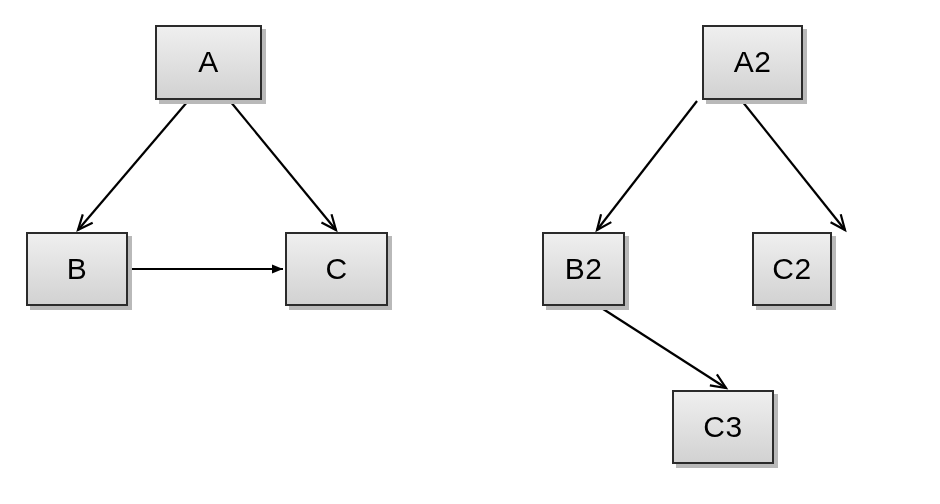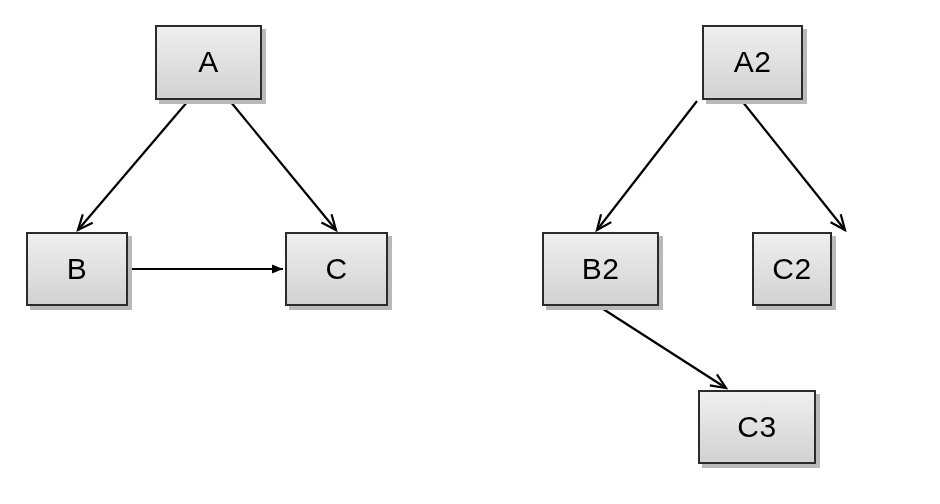--- a/index.html
+++ b/index.html
@@ -91,24 +91,24 @@
           <span class="node-label">B</span>
         </div>
         <div class="node" style="left: 285px; top: 232px; width: 103px; height: 74px; background: linear-gradient(rgb(239, 239, 239) 0%, rgb(210, 210, 210) 100%); border-color: rgb(43, 43, 43); box-shadow: rgb(185, 185, 185) 4px 4px 0px 0px; color: rgb(0, 0, 0);">
           <span class="node-label">C</span>
         </div>
       </div>
       <div>
         <div class="node" style="left: 670px; top: 25px; width: 101px; height: 75px; background: linear-gradient(rgb(239, 239, 239) 0%, rgb(210, 210, 210) 100%); border-color: rgb(43, 43, 43); box-shadow: rgb(185, 185, 185) 4px 4px 0px 0px; color: rgb(0, 0, 0); margin-left: 32px;">
           <span class="node-label">A2</span>
         </div>
-        <div class="node" style="left: 542px; top: 232px; width: 117px; height: 74px; background: linear-gradient(rgb(239, 239, 239) 0%, rgb(210, 210, 210) 100%); border-color: rgb(43, 43, 43); box-shadow: rgb(185, 185, 185) 4px 4px 0px 0px; color: rgb(0, 0, 0);">
+        <div class="node" style="left: 542px; top: 232px; width: 83px; height: 74px; background: linear-gradient(rgb(239, 239, 239) 0%, rgb(210, 210, 210) 100%); border-color: rgb(43, 43, 43); box-shadow: rgb(185, 185, 185) 4px 4px 0px 0px; color: rgb(0, 0, 0);">
           <span class="node-label">B2</span>
         </div>
         <div class="node" style="left: 752px; top: 232px; width: 80px; height: 74px; background: linear-gradient(rgb(239, 239, 239) 0%, rgb(210, 210, 210) 100%); border-color: rgb(43, 43, 43); box-shadow: rgb(185, 185, 185) 4px 4px 0px 0px; color: rgb(0, 0, 0);">
           <span class="node-label">C2</span>
         </div>
-        <div class="node" style="left: 698px; top: 390px; width: 118px; height: 74px; background: linear-gradient(rgb(239, 239, 239) 0%, rgb(210, 210, 210) 100%); border-color: rgb(43, 43, 43); box-shadow: rgb(185, 185, 185) 4px 4px 0px 0px; color: rgb(0, 0, 0);">
+        <div class="node" style="left: 672px; top: 390px; width: 102px; height: 74px; background: linear-gradient(rgb(239, 239, 239) 0%, rgb(210, 210, 210) 100%); border-color: rgb(43, 43, 43); box-shadow: rgb(185, 185, 185) 4px 4px 0px 0px; color: rgb(0, 0, 0);">
           <span class="node-label">C3</span>
         </div>
       </div>
     </div>
 </div>
 
 </body></html>

